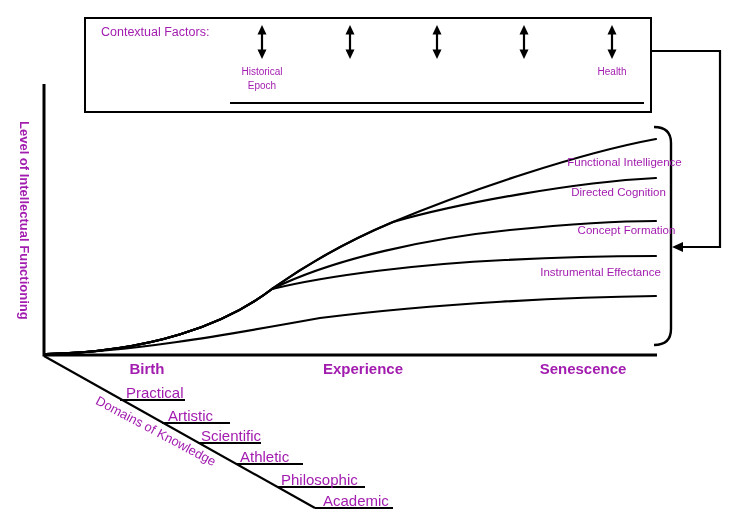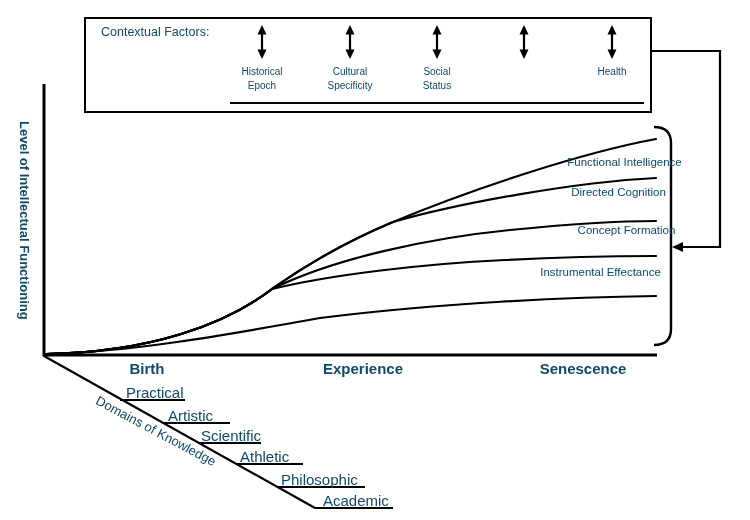--- a/index.html
+++ b/index.html
@@ -1,17 +1,17 @@
 <!DOCTYPE html>
 <html><head>
 <meta charset="utf-8">
 <style>
   html,body{margin:0;padding:0;background:#fff;}
   #canvas{position:relative;width:750px;height:520px;background:#fff;overflow:hidden;
-          font-family:"Liberation Sans",sans-serif;color:#0c4a6e;}
+          font-family:"Liberation Sans",sans-serif;color:#a21caf;}
   #ctx-box{position:absolute;left:84px;top:17px;width:568px;height:96px;
            border:2.5px solid #000;box-sizing:border-box;background:#fff;}
   #ctx-title{position:absolute;left:15px;top:6px;font-size:12.5px;white-space:nowrap;}
   .factor{position:absolute;top:46px;width:96px;text-align:center;font-size:10px;line-height:14px;}
   .factor span{display:block;}
   #factors-underline{position:absolute;left:144px;top:83px;width:414px;height:2.4px;background:#000;}
   #y-label{position:absolute;left:12px;top:84px;width:24px;height:272px;
            display:flex;align-items:center;justify-content:center;
            writing-mode:vertical-rl;font-weight:bold;font-size:13px;white-space:nowrap;}
   .xtick{position:absolute;transform:translate(-50%,-50%);font-weight:bold;font-size:15px;white-space:nowrap;}
@@ -25,28 +25,20 @@
 <body>
 
 <div id="canvas">
 
   <div id="ctx-box">
     <div id="ctx-title">Contextual Factors:</div>
 
     <div class="factor" style="left:128px;">
       <span>Historical</span>
       <span>Epoch</span>
-    </div>
-    <div class="factor" style="left:216px;">
-      <span>Cultural</span>
-      <span>Specificity</span>
-    </div>
-    <div class="factor" style="left:303px;">
-      <span>Social</span>
-      <span>Status</span>
     </div>
     <div class="factor" style="left:478px;">
       <span>Health</span>
       <span></span>
     </div>
 
     <div id="factors-underline"></div>
   </div>
 
   <svg class="layer" width="750" height="520" viewBox="0 0 750 520">

